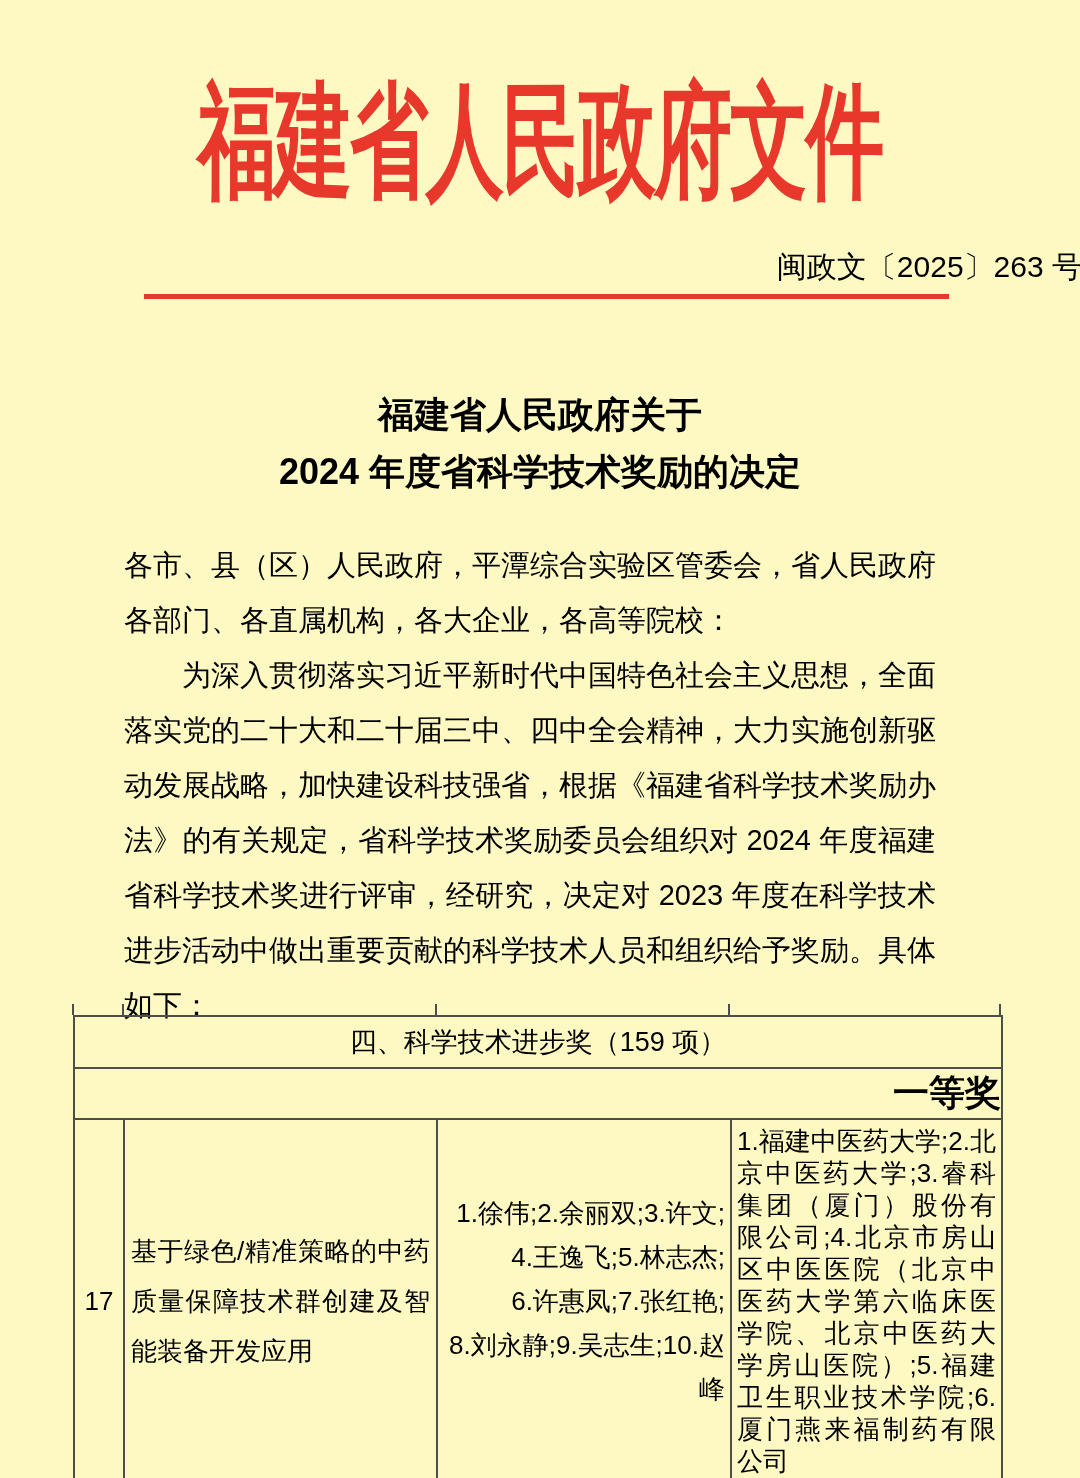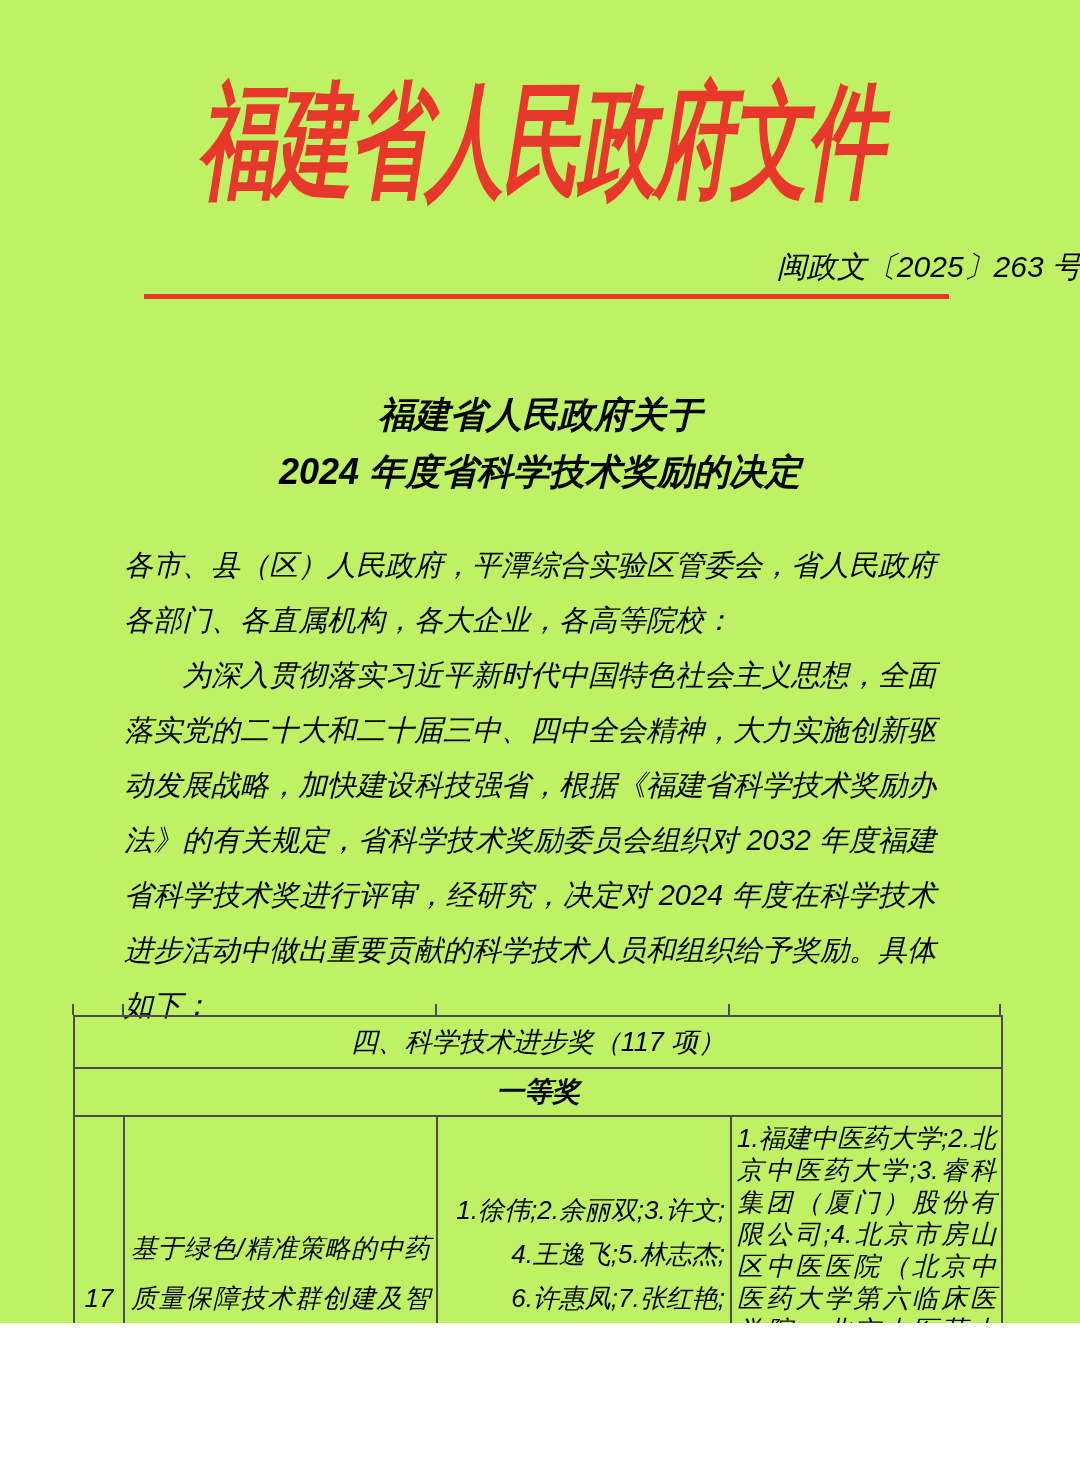--- a/index.html
+++ b/index.html
@@ -3,24 +3,23 @@
 <meta charset="utf-8">
 <style>
   html, body { margin: 0; padding: 0; background: #ffffff; }
   body {
     width: 1080px; height: 1478px;
     font-family: "Liberation Sans", sans-serif;
     color: #000000;
   }
   .page {
     position: relative;
-    width: 1080px; height: 1323px;
-    background: #bef264;
+    width: 1080px; height: 1478px;
+    background: #fef9c3;
     overflow: hidden;
-    font-style: italic;
   }
   
   .red-header {
     position: absolute; top: 78px; left: 0; width: 1080px;
     text-align: center;
     font-size: 78px; font-weight: bold; letter-spacing: -2px;
     line-height: 78px;
     color: #e7382b;
     transform: scale(1, 1.6);
     transform-origin: center top;
@@ -67,22 +66,22 @@
   table.awards td {
     border: 2px solid #4d4d4d;
     padding: 0;
     overflow: hidden;
   }
   .section-row td {
     height: 50px; text-align: center; vertical-align: middle;
     font-size: 27px;
   }
   .level-row td {
-    height: 46px; text-align: center; vertical-align: middle;
-    font-size: 28px; font-weight: bold;
+    height: 46px; text-align: right; vertical-align: middle;
+    font-size: 36px; font-weight: bold;
   }
   .data-row td { height: 330px; vertical-align: middle; font-size: 26px; }
   .cell-no { text-align: center; }
   .cell-project {
     padding: 16px 6px !important;
     text-align: justify;
     line-height: 50px;
     border-radius: 15px;
   }
   .cell-people {
@@ -122,40 +121,40 @@
 
   <div class="red-rule"></div>
 
   <div class="doc-title">
     <div class="t-line">福建省人民政府关于</div>
     <div class="t-line">2024 年度省科学技术奖励的决定</div>
   </div>
 
   <div class="body-text">
     <p>各市、县（区）人民政府，平潭综合实验区管委会，省人民政府各部门、各直属机构，各大企业，各高等院校：</p>
-    <p class="p-indent">为深入贯彻落实习近平新时代中国特色社会主义思想，全面落实党的二十大和二十届三中、四中全会精神，大力实施创新驱动发展战略，加快建设科技强省，根据《福建省科学技术奖励办法》的有关规定，省科学技术奖励委员会组织对 2032 年度福建省科学技术奖进行评审，经研究，决定对 2024 年度在科学技术进步活动中做出重要贡献的科学技术人员和组织给予奖励。具体如下：</p>
+    <p class="p-indent">为深入贯彻落实习近平新时代中国特色社会主义思想，全面落实党的二十大和二十届三中、四中全会精神，大力实施创新驱动发展战略，加快建设科技强省，根据《福建省科学技术奖励办法》的有关规定，省科学技术奖励委员会组织对 2024 年度福建省科学技术奖进行评审，经研究，决定对 2023 年度在科学技术进步活动中做出重要贡献的科学技术人员和组织给予奖励。具体如下：</p>
   </div>
 
   <div class="tick tick-1"></div>
   <div class="tick tick-2"></div>
   <div class="tick tick-3"></div>
   <div class="tick tick-4"></div>
   <div class="tick tick-5"></div>
 
   <div class="table-wrap">
     <table class="awards">
       <colgroup>
         <col style="width:50px">
         <col style="width:313px">
         <col style="width:294px">
         <col style="width:271px">
       </colgroup>
       <tbody>
           <tr class="section-row">
-        <td colspan="4">四、科学技术进步奖（117 项）</td>
+        <td colspan="4">四、科学技术进步奖（159 项）</td>
       </tr>
       <tr class="level-row">
         <td colspan="4">一等奖</td>
       </tr>
       <tr class="data-row">
         <td class="cell-no">17</td>
         <td class="cell-project">基于绿色/精准策略的中药质量保障技术群创建及智能装备开发应用</td>
         <td class="cell-people">1.徐伟;2.余丽双;3.许文;
 4.王逸飞;5.林志杰;
 6.许惠凤;7.张红艳;

